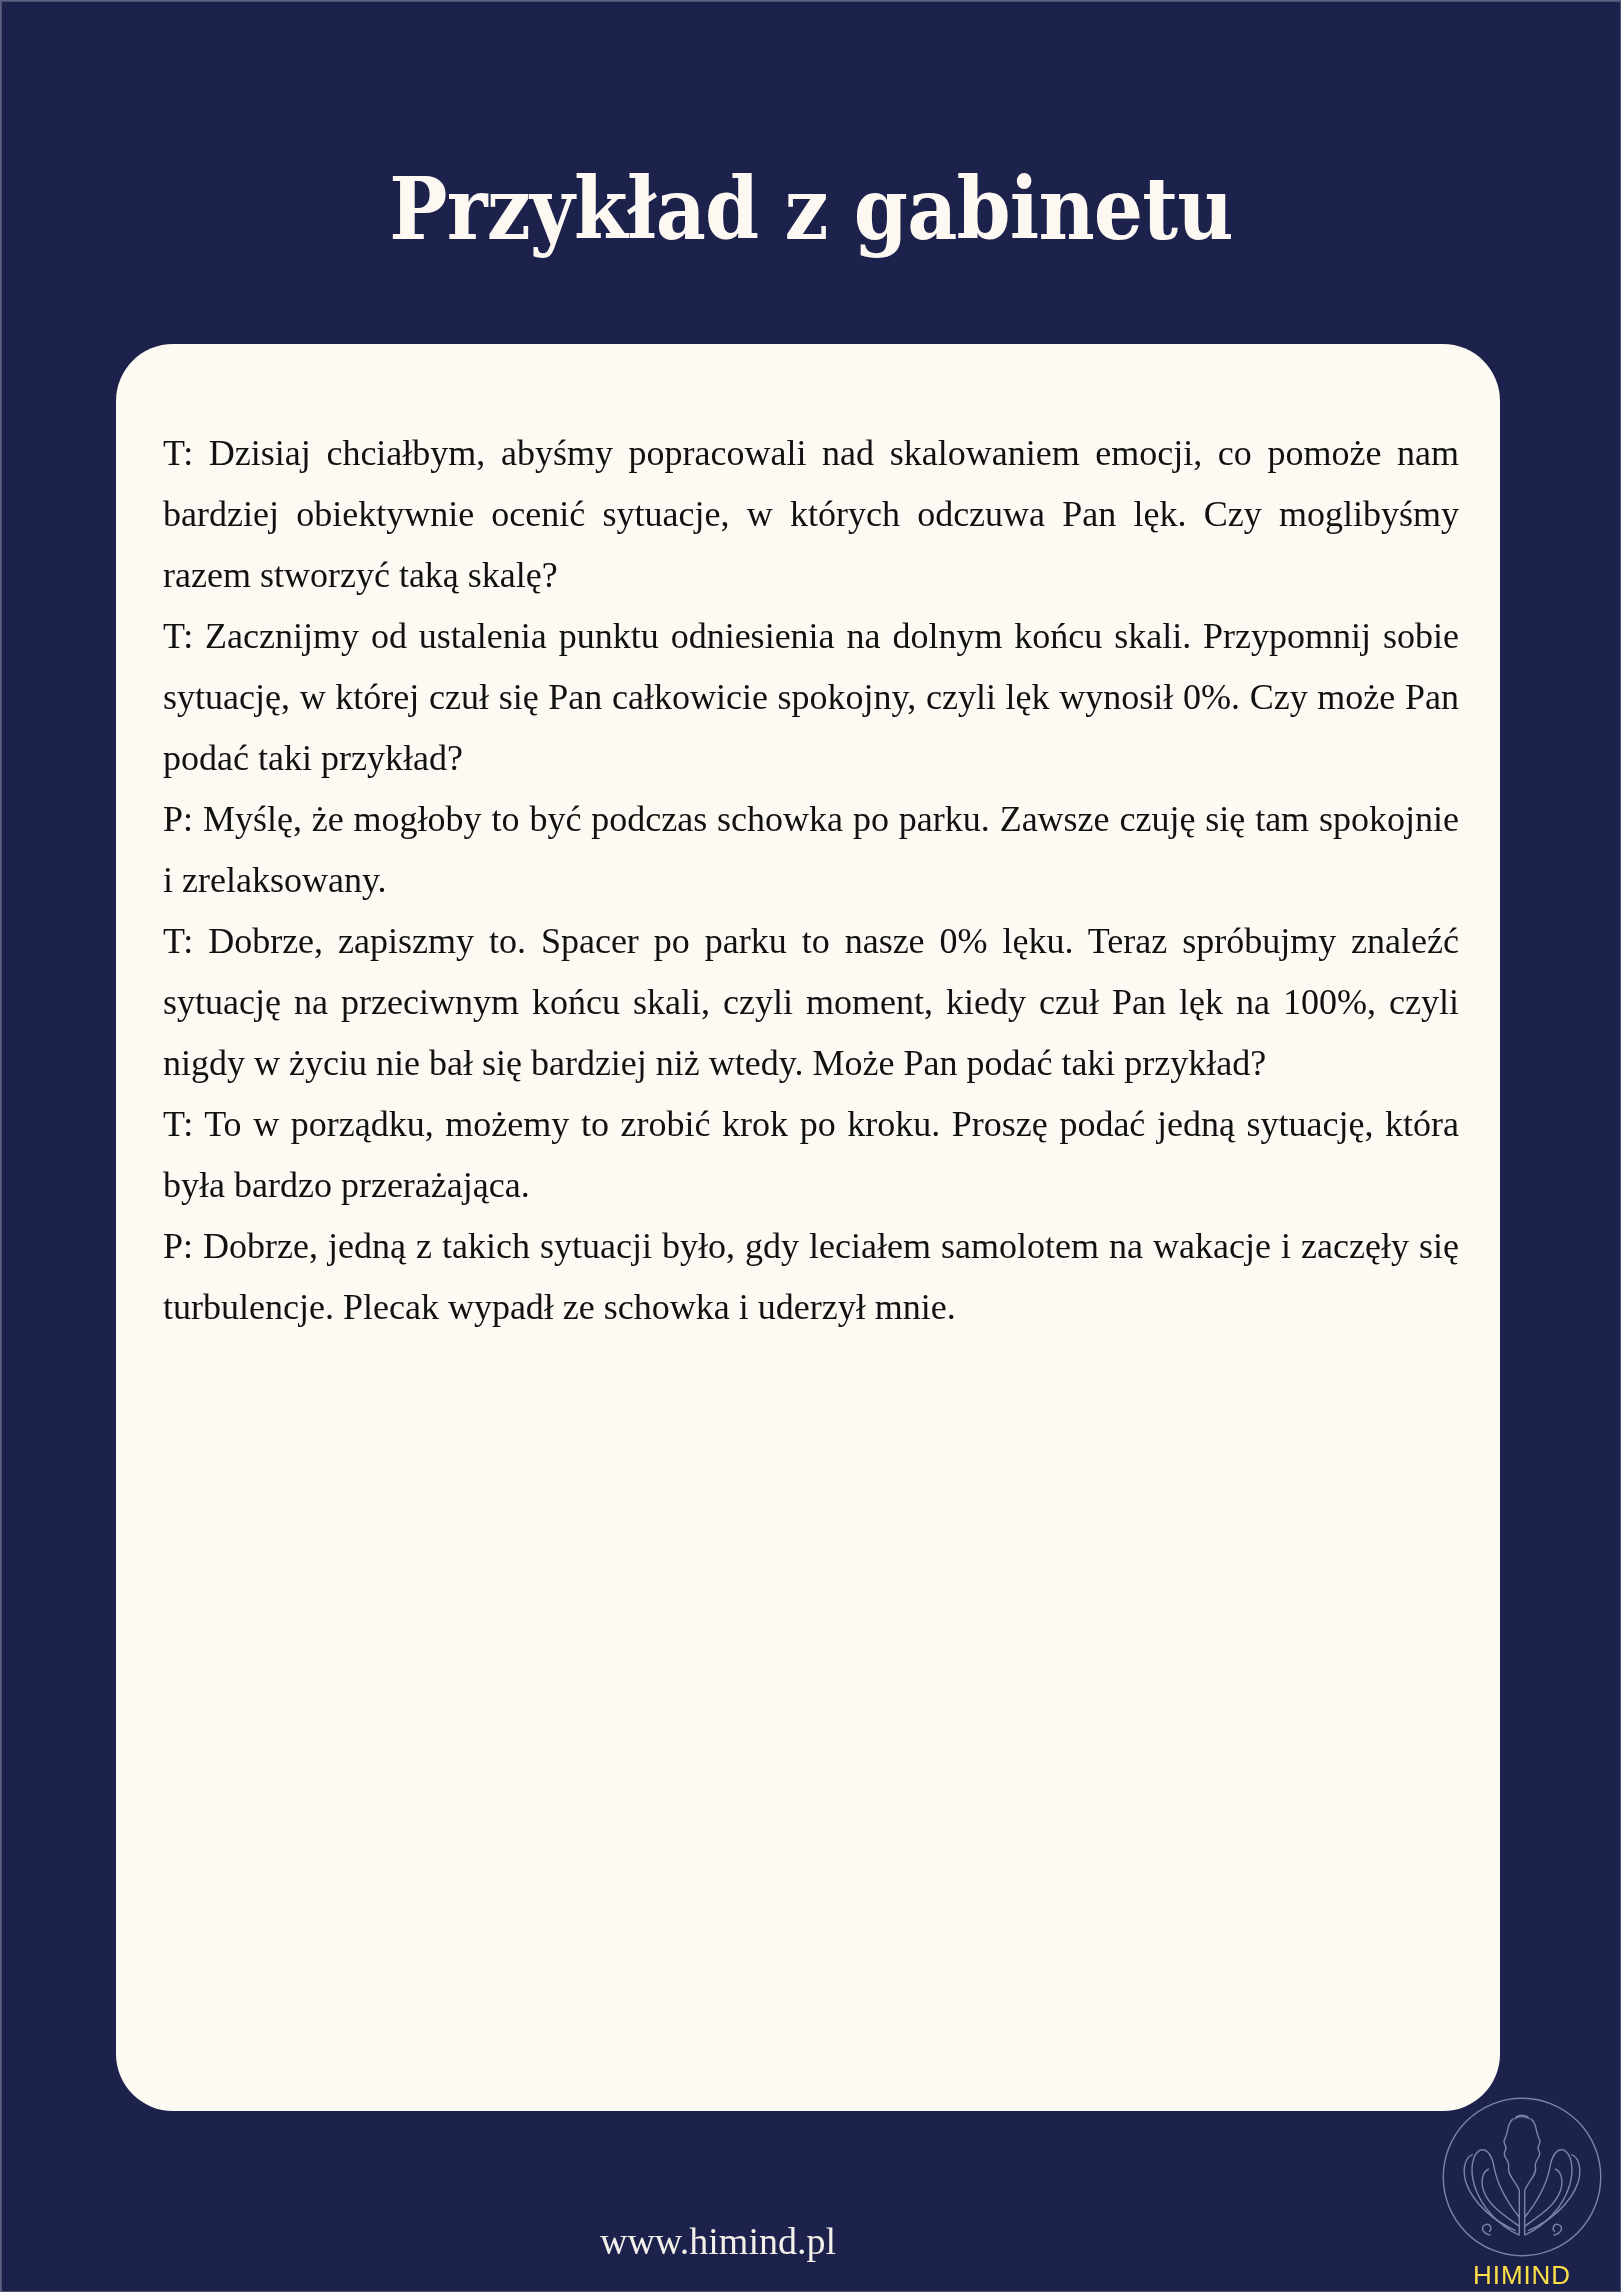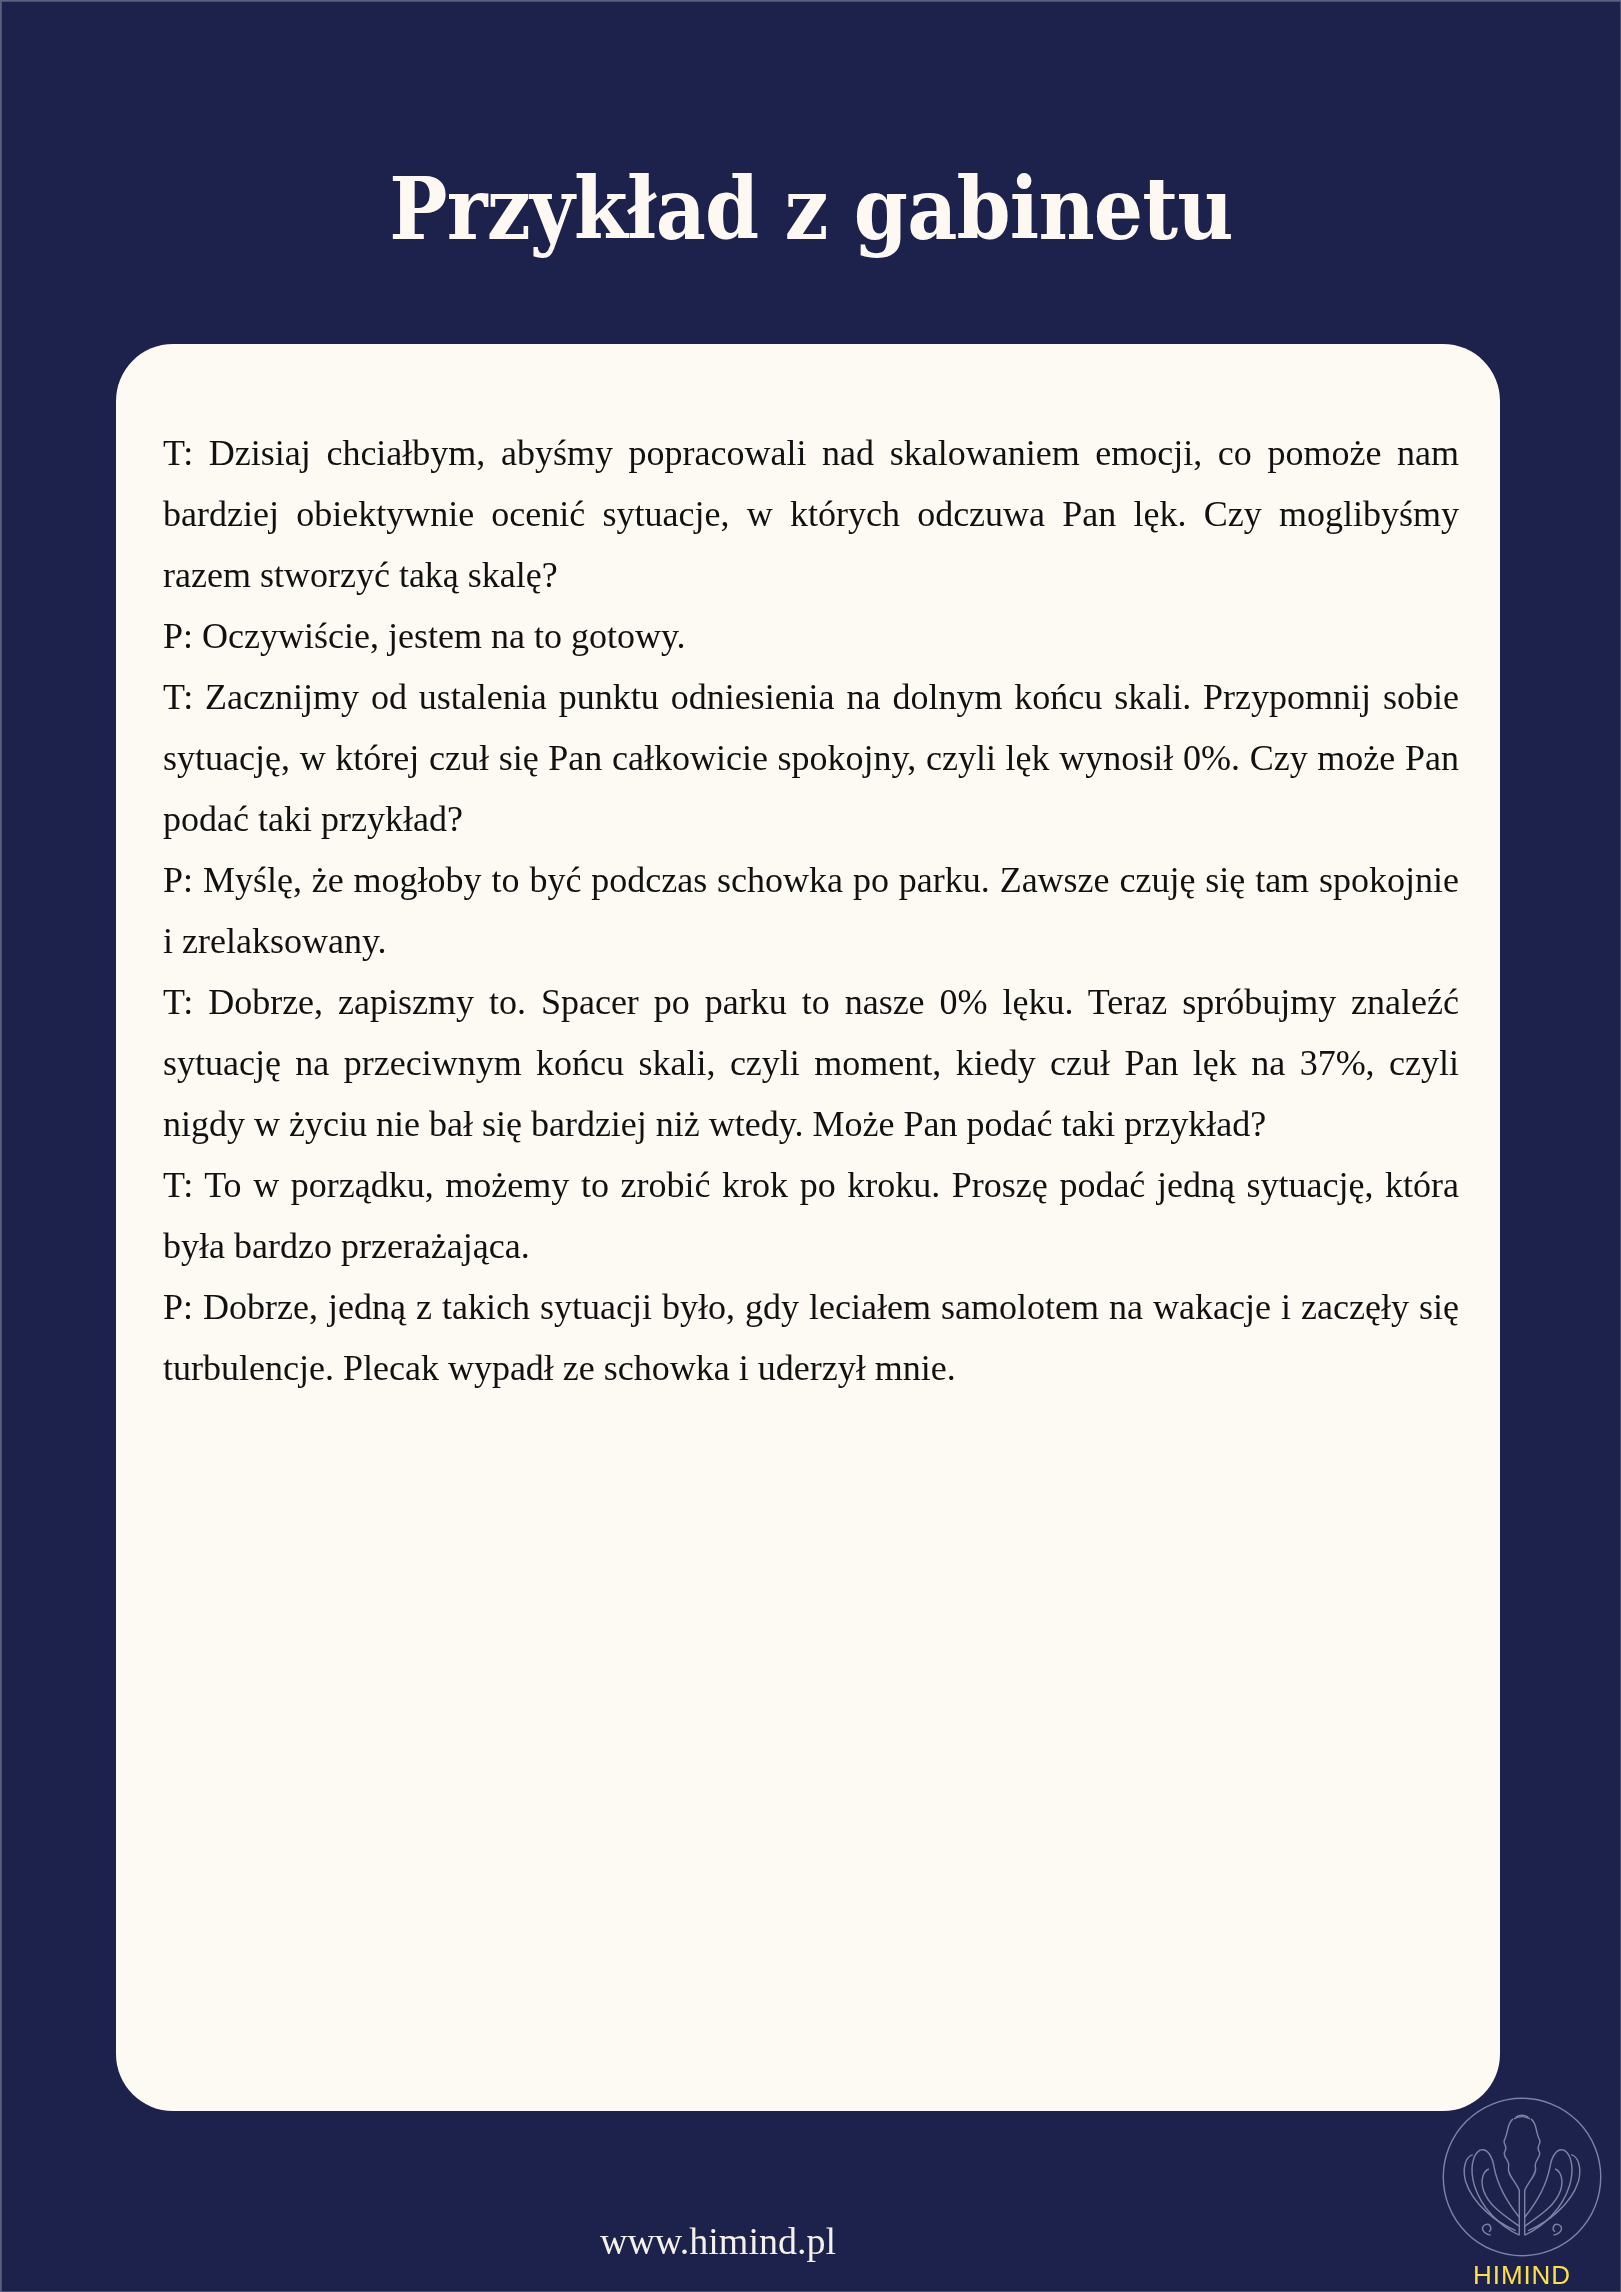--- a/index.html
+++ b/index.html
@@ -91,24 +91,23 @@
     }
   </style>
 </head>
 <body>
 
 <h1 class="page-title">Przykład z gabinetu</h1>
 
 <div class="card">
   <div class="dialog">
     <p class="line">T: Dzisiaj chciałbym, abyśmy popracowali nad skalowaniem emocji, co pomoże nam bardziej obiektywnie ocenić sytuacje, w których odczuwa Pan lęk. Czy moglibyśmy razem stworzyć taką skalę?</p>
-    <p class="line">P: Oczywiście, jestem na to gotowy.</p>
     <p class="line">T: Zacznijmy od ustalenia punktu odniesienia na dolnym końcu skali. Przypomnij sobie sytuację, w której czuł się Pan całkowicie spokojny, czyli lęk wynosił 0%. Czy może Pan podać taki przykład?</p>
     <p class="line">P: Myślę, że mogłoby to być podczas schowka po parku. Zawsze czuję się tam spokojnie i zrelaksowany.</p>
-    <p class="line">T: Dobrze, zapiszmy to. Spacer po parku to nasze 0% lęku. Teraz spróbujmy znaleźć sytuację na przeciwnym końcu skali, czyli moment, kiedy czuł Pan lęk na 37%, czyli nigdy w życiu nie bał się bardziej niż wtedy. Może Pan podać taki przykład?</p>
+    <p class="line">T: Dobrze, zapiszmy to. Spacer po parku to nasze 0% lęku. Teraz spróbujmy znaleźć sytuację na przeciwnym końcu skali, czyli moment, kiedy czuł Pan lęk na 100%, czyli nigdy w życiu nie bał się bardziej niż wtedy. Może Pan podać taki przykład?</p>
     <p class="line">T: To w porządku, możemy to zrobić krok po kroku. Proszę podać jedną sytuację, która była bardzo przerażająca.</p>
     <p class="line">P: Dobrze, jedną z takich sytuacji było, gdy leciałem samolotem na wakacje i zaczęły się turbulencje. Plecak wypadł ze schowka i uderzył mnie.</p>
   </div>
 </div>
 
 <div class="footer-url">www.himind.pl</div>
 
 <div class="logo">
   <svg viewBox="0 0 190 190" fill="none" stroke="#7d83a6" stroke-width="1.6">
     <circle cx="95" cy="95" r="88"></circle>

